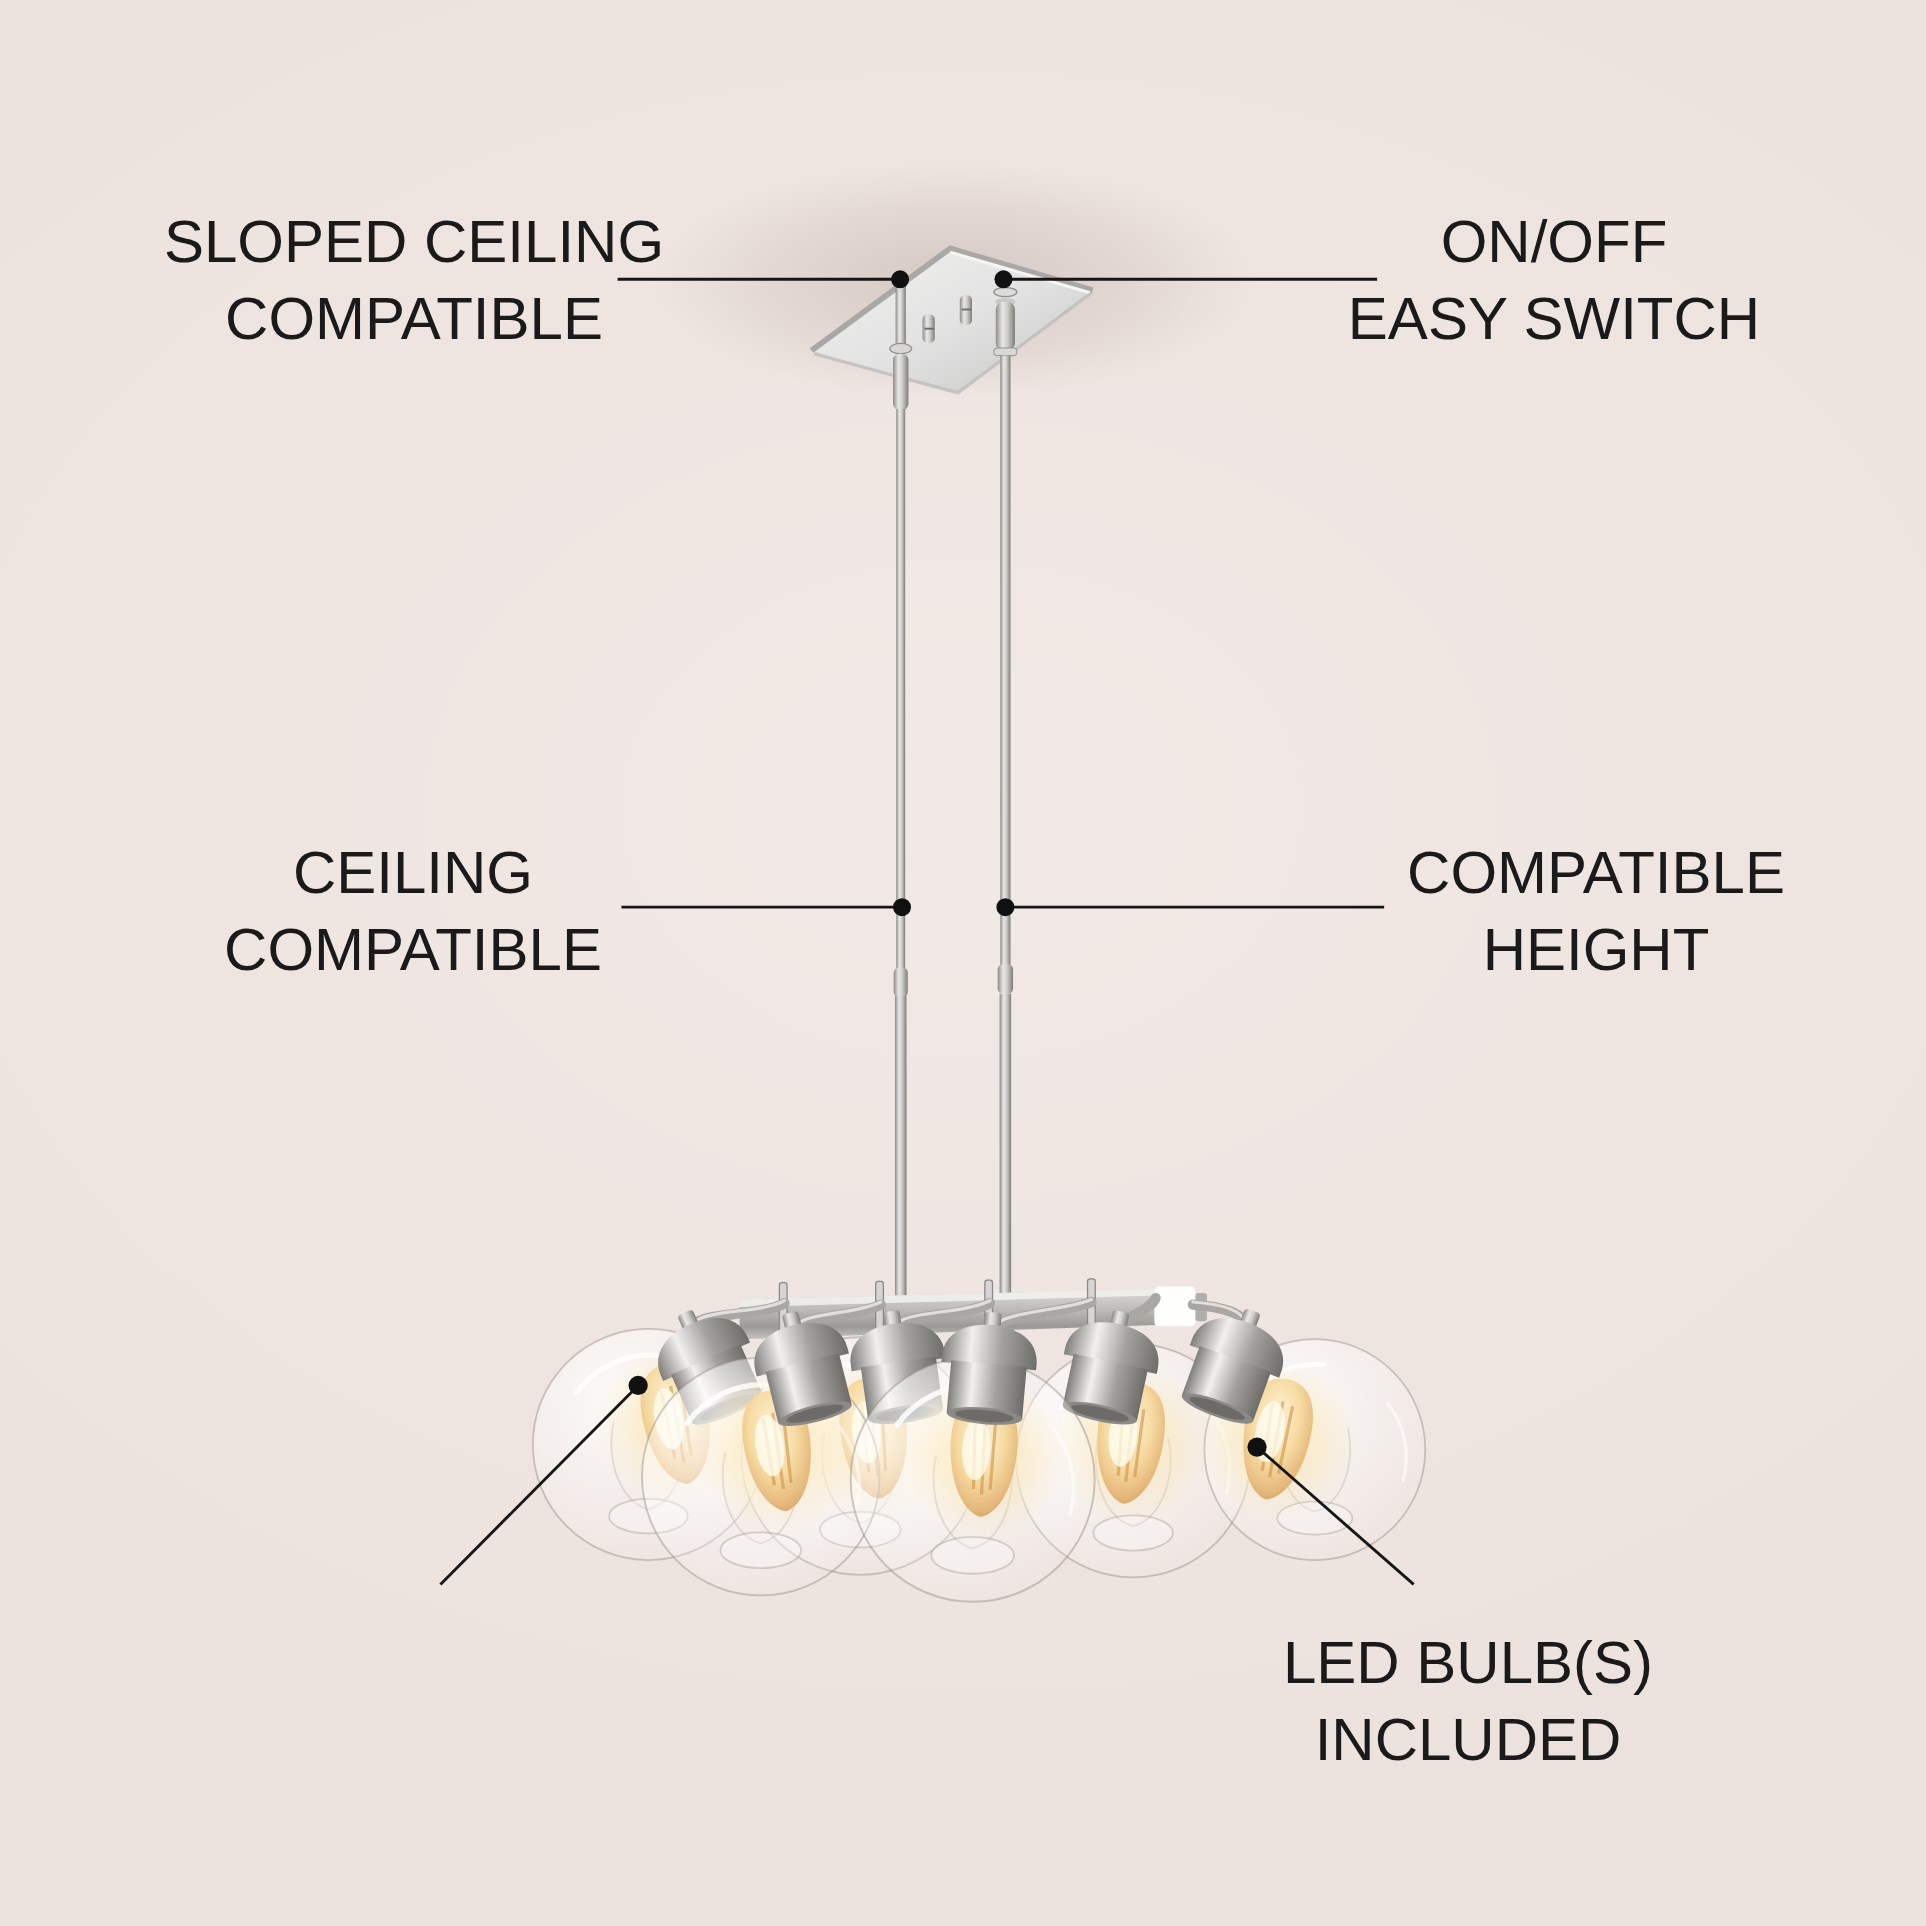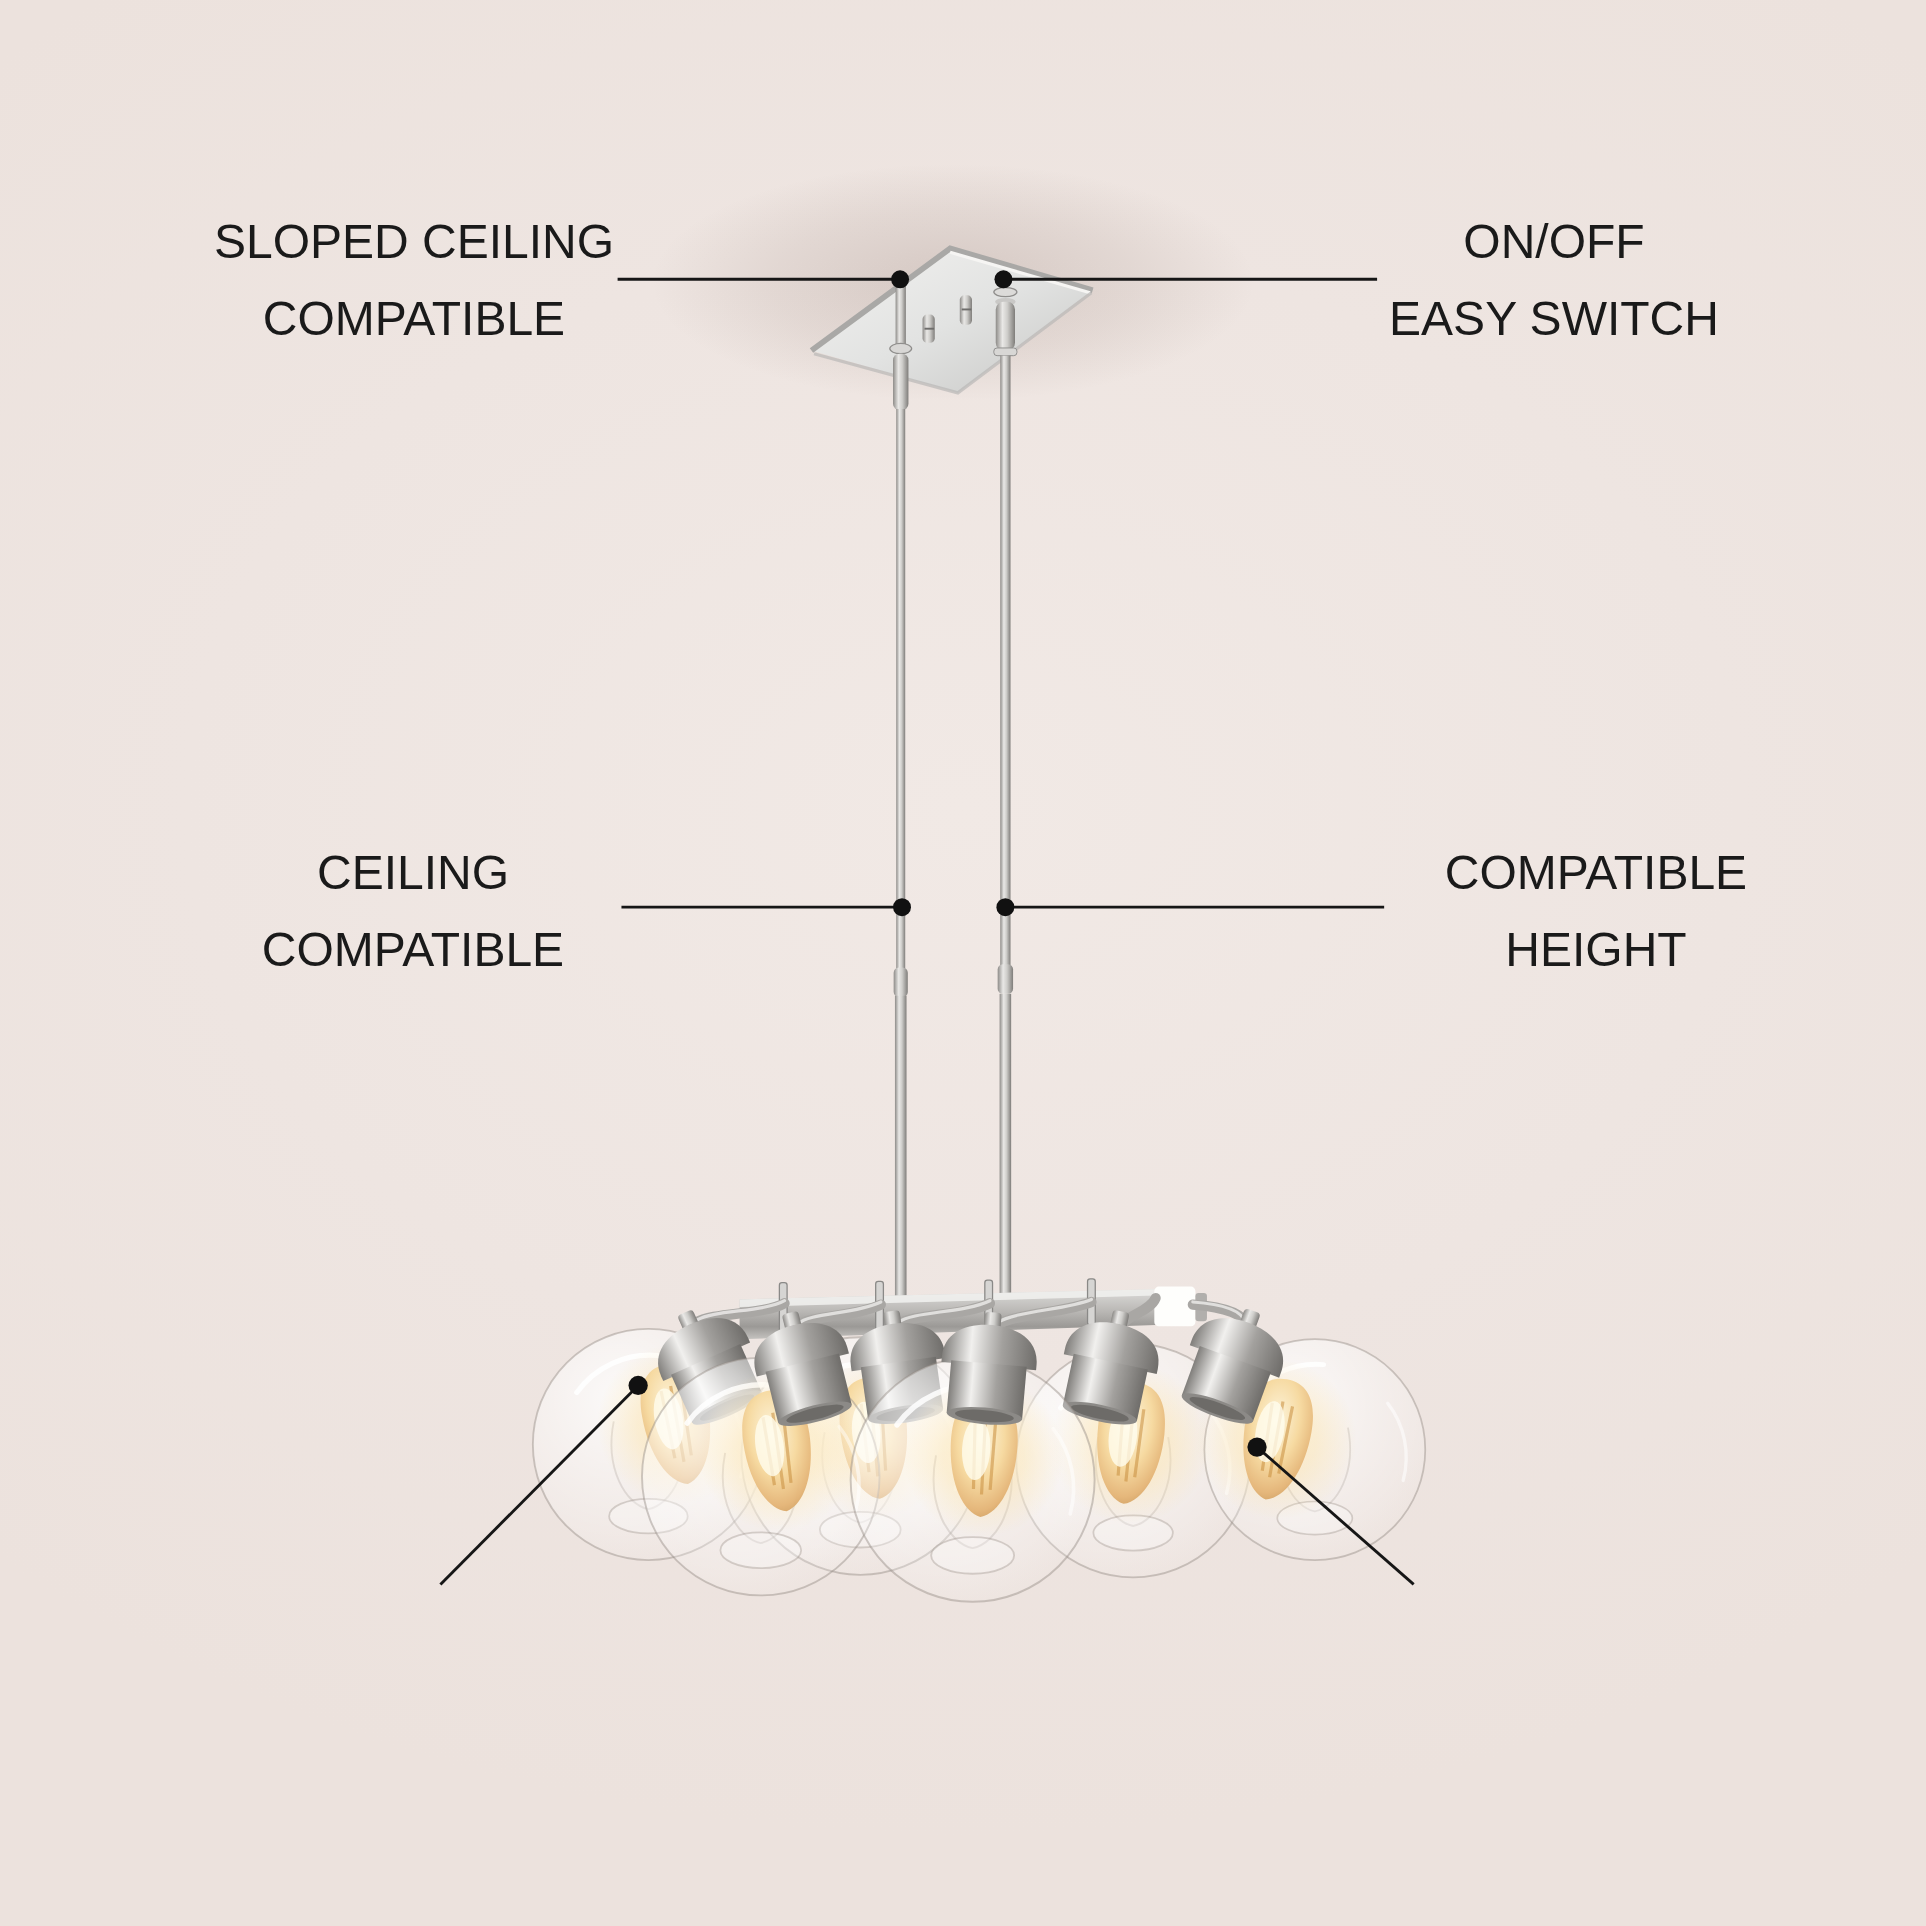--- a/index.html
+++ b/index.html
@@ -8,21 +8,21 @@
     font-family:"Liberation Sans","DejaVu Sans",sans-serif;
     background:#eee5e1;
   }
   #canvas{
     position:relative;width:1926px;height:1926px;
     background:radial-gradient(ellipse 1412px 1027px at 50% 42%, #f1e9e5 0%, #eee5e1 55%, #ece2dd 100%);
   }
   #art{position:absolute;left:0;top:0;width:1926px;height:1926px;}
   .callout-label{
     position:absolute;width:642px;text-align:center;
-    font-size:48px;line-height:77px;letter-spacing:0px;
+    font-size:60px;line-height:77px;letter-spacing:0px;
     color:#1a1a1a;font-weight:400;white-space:nowrap;
   }
   .callout-label span{display:block;}
 </style>
 </head>
 <body>
 
 <div id="canvas">
 
   <svg id="art" viewBox="0 0 3000 3000">
@@ -232,15 +232,19 @@
     <span>CEILING</span>
     <span>COMPATIBLE</span>
   </div>
 
   <div class="callout-label" style="left:1275px;top:834px;">
     <span>COMPATIBLE</span>
     <span>HEIGHT</span>
   </div>
 
 
+  <div class="callout-label" style="left:1147px;top:1624px;">
+    <span>LED BULB(S)</span>
+    <span>INCLUDED</span>
+  </div>
 
 </div>
 
 
 </body></html>

